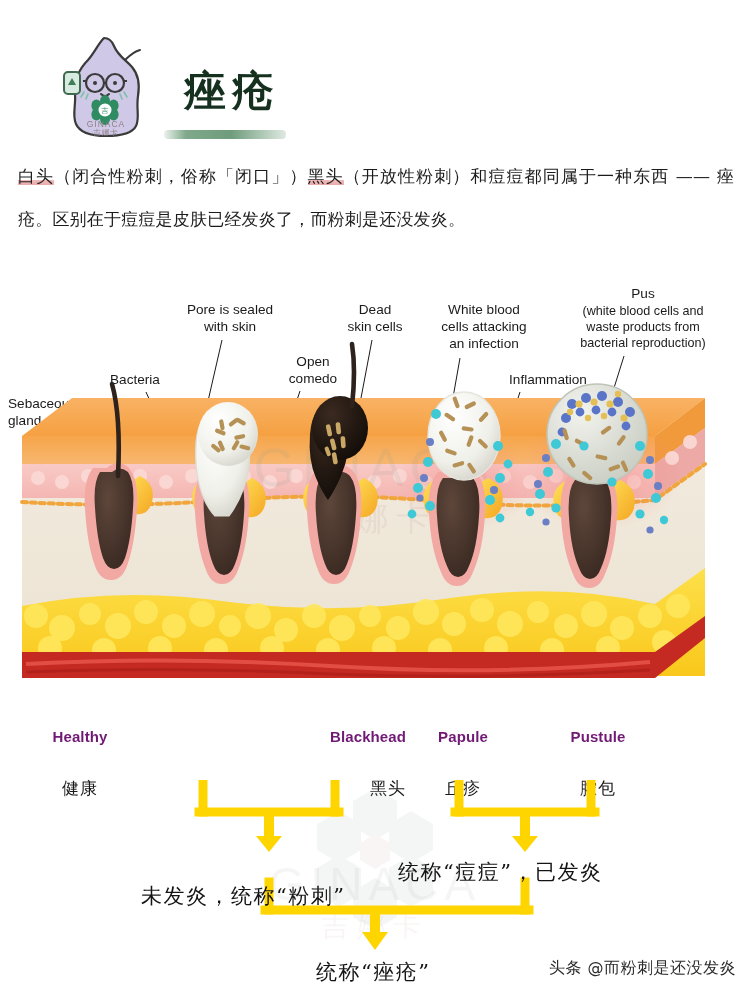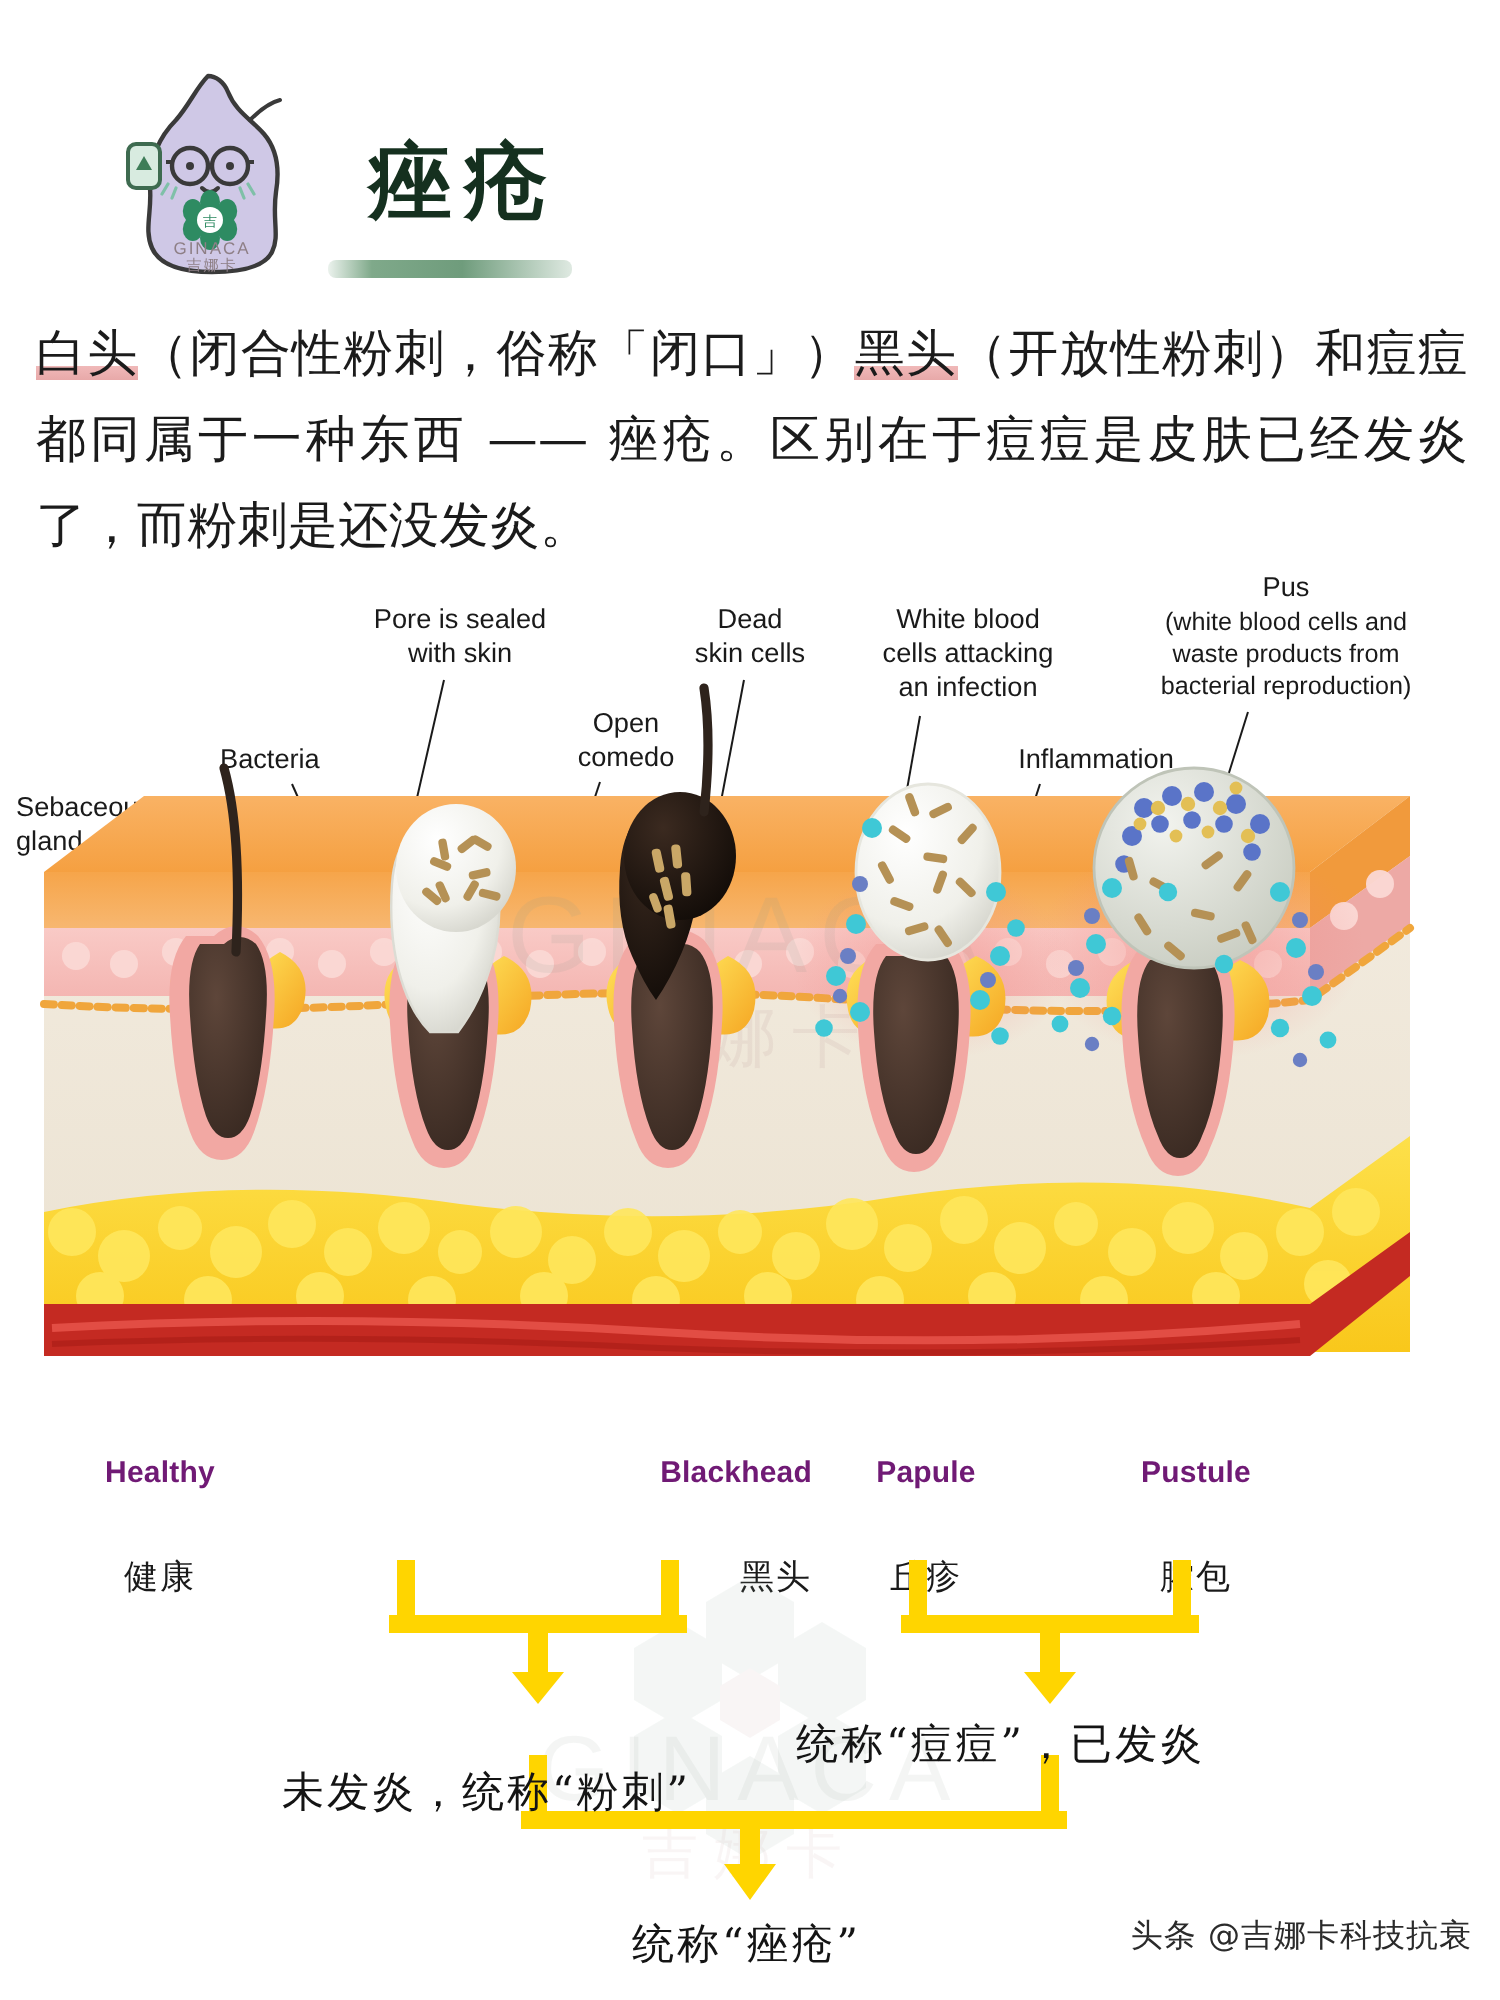--- a/index.html
+++ b/index.html
@@ -23,21 +23,21 @@
   .title-text {
     font-family: "DejaVu Serif", "Liberation Serif", serif;
     font-size: 42px; font-weight: 700; color: #15301f; letter-spacing: 6px;
     line-height: 1; position: relative; z-index: 2;
   }
 
   
   .para {
     position: absolute; left: 18px; top: 155px; width: 716px;
     font-family: "DejaVu Serif", "Liberation Serif", serif;
-    font-size: 25px; line-height: 43px; color: #1b1b1b;
+    font-size: 17px; line-height: 43px; color: #1b1b1b;
     letter-spacing: .2px; text-align: justify;
   }
   .hl { background: linear-gradient(transparent 72%, #f0b9b9 72%, #e8a9a9 96%, transparent 96%); }
 
   
   .figure { position: absolute; left: 0; top: 286px; width: 750px; height: 450px; }
 
   
   .cats { position: absolute; left: 0; top: 728px; width: 750px; height: 62px; }
   .cat { position: absolute; text-align: center; width: 140px; }
@@ -518,14 +518,14 @@
       </g>
       <g fill="#ffd500">
         <path d="M370 132 L380 132 L380 152 L388 152 L375 170 L362 152 L370 152 Z"></path>
       </g>
     </svg>
     <div class="flow-text flow-row1" id="flow-left" style="left:141px;margin-top:24px;">未发炎，统称“粉刺”</div>
     <div class="flow-text flow-row1" id="flow-right" style="left:398px;">统称“痘痘”，已发炎</div>
     <div class="flow-text flow-row2" id="flow-final" style="left:296px;margin-left:20px;">统称“痤疮”</div>
   </div>
 
-  <div class="watermark-credit">头条 @吉娜卡科技抗衰</div>
+  <div class="watermark-credit">头条 @而粉刺是还没发炎</div>
 </div>
 
 </body></html>

